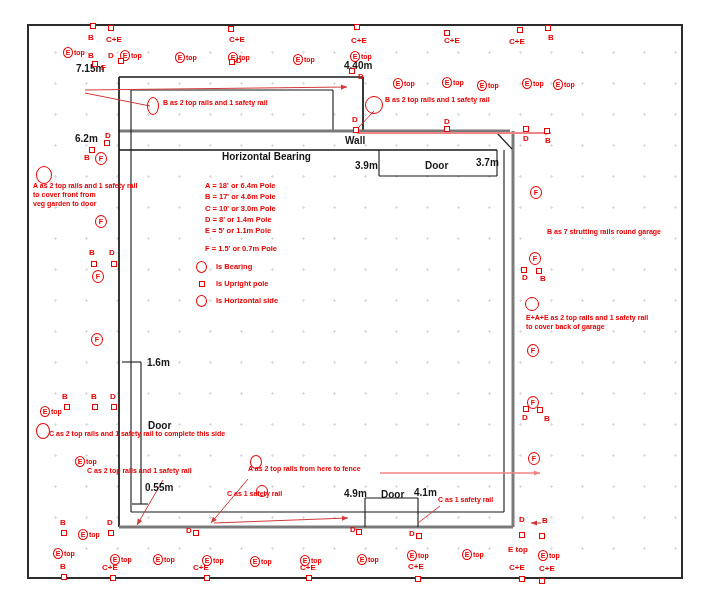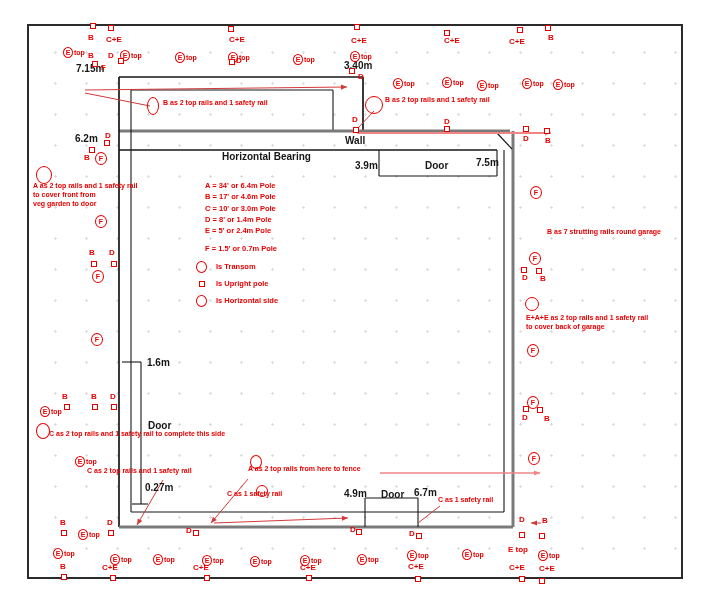--- a/index.html
+++ b/index.html
@@ -88,33 +88,33 @@
       <div class="lbl red" style="left: 33px; top: 200px;">veg garden to door</div>
       <div class="lbl red" style="left: 49px; top: 430px;">C as 2 top rails and 1 safety rail to complete this side</div>
       <div class="lbl red" style="left: 87px; top: 467px;">C as 2 top rails and 1 safety rail</div>
       <div class="lbl red" style="left: 248px; top: 465px;">A as 2 top rails from here to fence</div>
       <div class="lbl red" style="left: 227px; top: 490px;">C as 1 safety rail</div>
       <div class="lbl red" style="left: 438px; top: 496px;">C as 1 safety rail</div>
       <div class="lbl red" style="left: 547px; top: 228px;">B as 7 strutting rails round garage</div>
       <div class="lbl red" style="left: 526px; top: 314px;">E+A+E as 2 top rails and 1 safety rail</div>
       <div class="lbl red" style="left: 526px; top: 323px;">to cover back of garage</div>
       <div class="lbl blk" style="left: 76px; top: 64px;">7.15m</div>
-      <div class="lbl blk" style="left: 344px; top: 61px;">3.40m</div>
+      <div class="lbl blk" style="left: 344px; top: 61px;">4.40m</div>
       <div class="lbl blk" style="left: 75px; top: 134px; text-align: right;">6.2m</div>
       <div class="lbl blk" style="left: 345px; top: 136px;">Wall</div>
       <div class="lbl blk" style="left: 222px; top: 152px;">Horizontal Bearing</div>
       <div class="lbl blk" style="left: 355px; top: 161px;">3.9m</div>
       <div class="lbl blk" style="left: 425px; top: 161px;">Door</div>
-      <div class="lbl blk" style="left: 476px; top: 158px;">7.5m</div>
+      <div class="lbl blk" style="left: 476px; top: 158px;">3.7m</div>
       <div class="lbl blk" style="left: 147px; top: 358px;">1.6m</div>
       <div class="lbl blk" style="left: 148px; top: 421px;">Door</div>
-      <div class="lbl blk" style="left: 145px; top: 483px;">0.27m</div>
+      <div class="lbl blk" style="left: 145px; top: 483px;">0.55m</div>
       <div class="lbl blk" style="left: 344px; top: 489px;">4.9m</div>
       <div class="lbl blk" style="left: 381px; top: 490px;">Door</div>
-      <div class="lbl blk" style="left: 414px; top: 488px;">6.7m</div>
+      <div class="lbl blk" style="left: 414px; top: 488px;">4.1m</div>
       <div class="lbl letter" style="left: 88px; top: 34px;">B</div>
       <div class="lbl letter" style="left: 88px; top: 52px;">B</div>
       <div class="lbl letter" style="left: 101px; top: 64px;">F</div>
       <div class="lbl letter" style="left: 106px; top: 36px;">C+E</div>
       <div class="lbl letter" style="left: 108px; top: 52px;">D</div>
       <div class="lbl letter" style="left: 229px; top: 36px;">C+E</div>
       <div class="lbl letter" style="left: 236px; top: 57px;">D</div>
       <div class="lbl letter" style="left: 351px; top: 37px;">C+E</div>
       <div class="lbl letter" style="left: 358px; top: 73px;">D</div>
       <div class="lbl letter" style="left: 444px; top: 37px;">C+E</div>
@@ -223,26 +223,26 @@
       <div class="transom" style="left: 527px; top: 344px;">F</div>
       <div class="transom" style="left: 527px; top: 396px;">F</div>
       <div class="transom" style="left: 528px; top: 452px;">F</div>
       <div class="ell" style="left: 36px; top: 166px; width: 14px; height: 16px;"></div>
       <div class="ell" style="left: 36px; top: 423px; width: 12px; height: 14px;"></div>
       <div class="ell" style="left: 147px; top: 97px; width: 10px; height: 16px;"></div>
       <div class="ell" style="left: 365px; top: 96px; width: 16px; height: 16px;"></div>
       <div class="ell" style="left: 250px; top: 455px; width: 10px; height: 12px;"></div>
       <div class="ell" style="left: 256px; top: 485px; width: 10px; height: 10px;"></div>
       <div class="ell" style="left: 525px; top: 297px; width: 12px; height: 12px;"></div>
-      <div class="lbl leg" style="left: 205px; top: 182px;">A = 34' or 6.4m Pole</div>
+      <div class="lbl leg" style="left: 205px; top: 182px;">A = 18' or 6.4m Pole</div>
       <div class="lbl leg" style="left: 205px; top: 193.3px;">B = 17' or 4.6m Pole</div>
       <div class="lbl leg" style="left: 205px; top: 204.6px;">C = 10' or 3.0m Pole</div>
       <div class="lbl leg" style="left: 205px; top: 215.9px;">D = 8' or 1.4m Pole</div>
-      <div class="lbl leg" style="left: 205px; top: 227.2px;">E = 5' or 2.4m Pole</div>
+      <div class="lbl leg" style="left: 205px; top: 227.2px;">E = 5' or 1.1m Pole</div>
       <div class="lbl leg" style="left: 205px; top: 244.5px;">F = 1.5' or 0.7m Pole</div>
       <div class="ell" style="left: 196px; top: 261px; width: 9px; height: 10px;"></div>
-      <div class="lbl leg" style="left: 216px; top: 263px;">Is Transom</div>
+      <div class="lbl leg" style="left: 216px; top: 263px;">Is Bearing</div>
       <div class="sq" style="left: 199px; top: 281px;"></div>
       <div class="lbl leg" style="left: 216px; top: 280px;">Is Upright pole</div>
       <div class="ell" style="left: 196px; top: 295px; width: 9px; height: 10px;"></div>
       <div class="lbl leg" style="left: 216px; top: 297px;">Is Horizontal side</div>
     </div>
 </div>
 
 </body></html>

